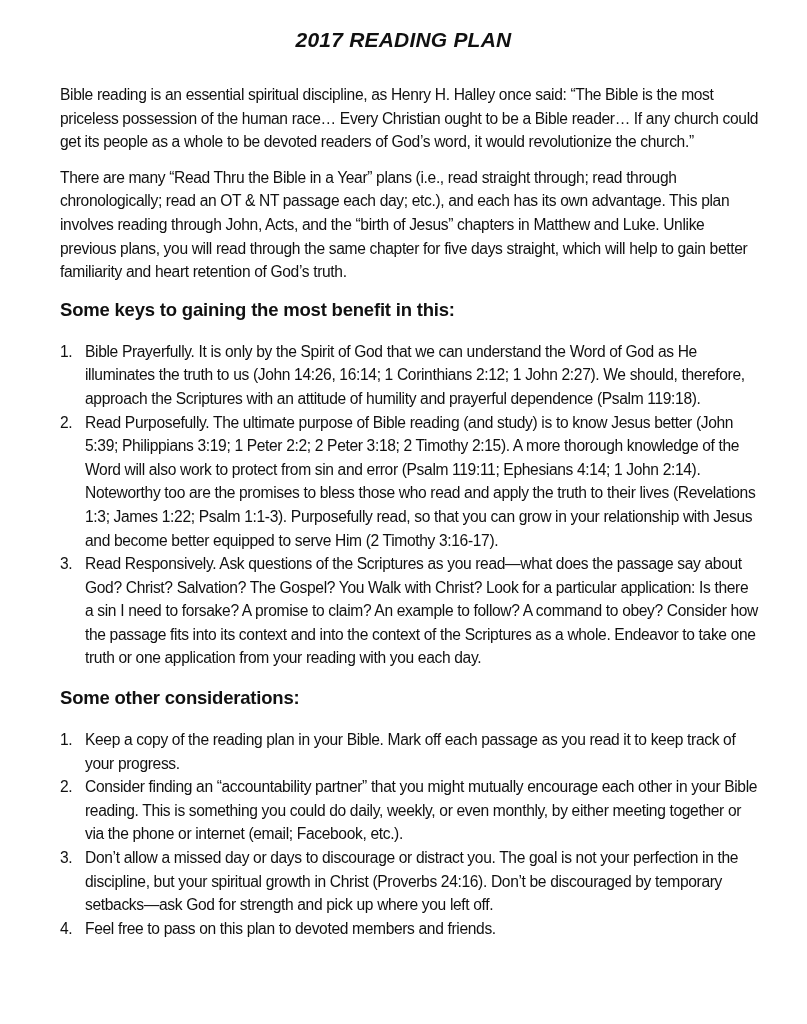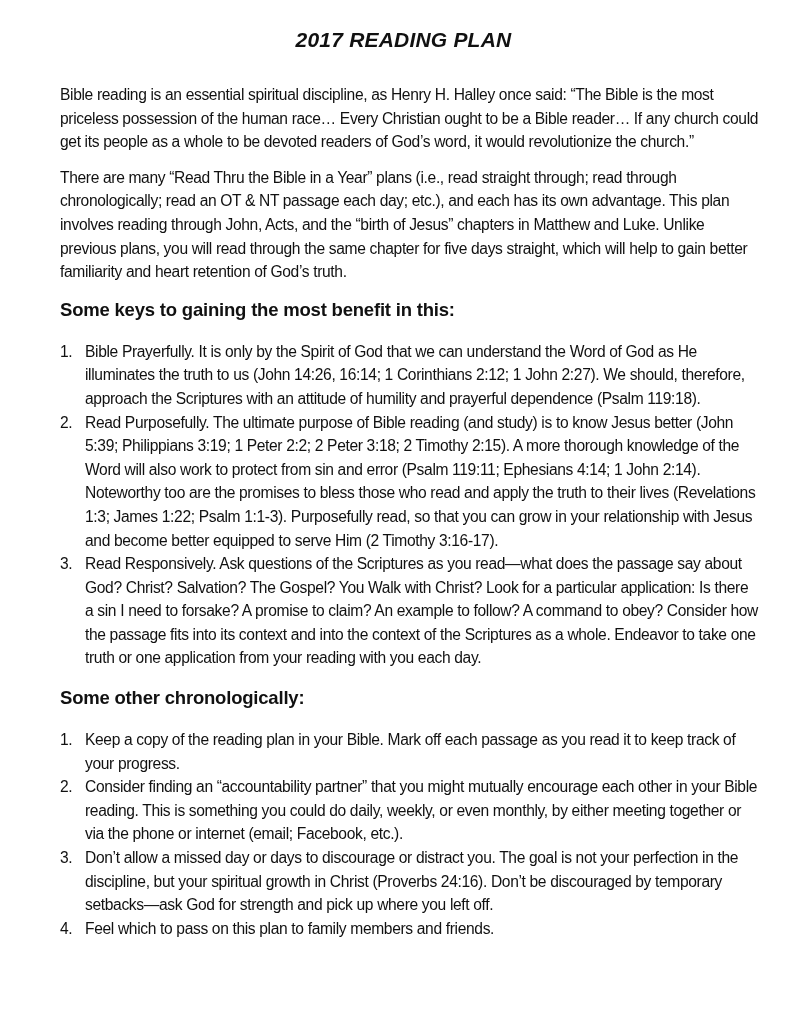--- a/index.html
+++ b/index.html
@@ -38,21 +38,21 @@
     <p>Bible reading is an essential spiritual discipline, as Henry H. Halley once said: “The Bible is the most priceless possession of the human race… Every Christian ought to be a Bible reader… If any church could get its people as a whole to be devoted readers of God’s word, it would revolutionize the church.”</p>
     <p><span>There are many “Read Thru the Bible in a Year” plans (i.e., read straight through; read through chronologically; read an OT &amp; NT passage each day; etc.), and each has its own advantage.  This plan involves reading through </span><b>John, Acts, and the “birth of Jesus” chapters in Matthew and Luke</b><span>. Unlike previous plans, you will read through the same chapter for five days straight, which will help to gain better familiarity and heart retention of God’s truth.</span></p>
 
     <h2>Some keys to gaining the most benefit in this:</h2>
     <ol>
       <li><span class="num">1.</span><b>Bible Prayerfully</b><span>.  It is only by the Spirit of God that we can understand the Word of God as He illuminates the truth to us (John 14:26, 16:14; 1 Corinthians 2:12; 1 John 2:27).  We should, therefore, approach the Scriptures with an attitude of humility and prayerful dependence (Psalm 119:18).</span></li>
       <li><span class="num">2.</span><b>Read Purposefully</b><span>.  The ultimate purpose of Bible reading (and study) is to know Jesus better (John 5:39; Philippians 3:19; 1 Peter 2:2; 2 Peter 3:18; 2 Timothy 2:15).  A more thorough knowledge of the Word will also work to protect from sin and error (Psalm 119:11; Ephesians 4:14; 1 John 2:14).  Noteworthy too are the promises to bless those who read and apply the truth to their lives (Revelations 1:3; James 1:22; Psalm 1:1-3).  Purposefully read, so that you can grow in your relationship with Jesus and become better equipped to serve Him (2 Timothy 3:16-17).</span></li>
       <li><span class="num">3.</span><b>Read Responsively</b><span>.  Ask questions of the Scriptures as you read—what does the passage say about God? Christ? Salvation? The Gospel?  You Walk with Christ?  Look for a particular application: Is there a sin I need to forsake?  A promise to claim?  An example to follow?   A command to obey?  Consider how the passage fits into its context and into the context of the Scriptures as a whole.  Endeavor to take one truth or one application from your reading with you each day.</span></li>
     </ol>
 
-    <h2 style="margin-top:16px;">Some other chronologically:</h2>
+    <h2 style="margin-top:16px;">Some other considerations:</h2>
     <ol>
       <li><span class="num">1.</span><span>Keep a copy of the reading plan in your Bible.  Mark off each passage as you read it to keep track of your progress.</span></li>
       <li><span class="num">2.</span><span>Consider finding an “accountability partner” that you might mutually encourage each other in your Bible reading.  This is something you could do daily, weekly, or even monthly, by either meeting together or via the phone or internet (email; Facebook, etc.).</span></li>
       <li><span class="num">3.</span><span>Don’t allow a missed day or days to discourage or distract you.  The goal is not your perfection in the discipline, but your spiritual growth in Christ (Proverbs 24:16).  Don’t be discouraged by temporary setbacks—ask God for strength and pick up where you left off.</span></li>
-      <li><span class="num">4.</span><span>Feel which to pass on this plan to family members and friends.</span></li>
+      <li><span class="num">4.</span><span>Feel free to pass on this plan to devoted members and friends.</span></li>
     </ol>
   </div>
 </div>
 
 </body></html>

